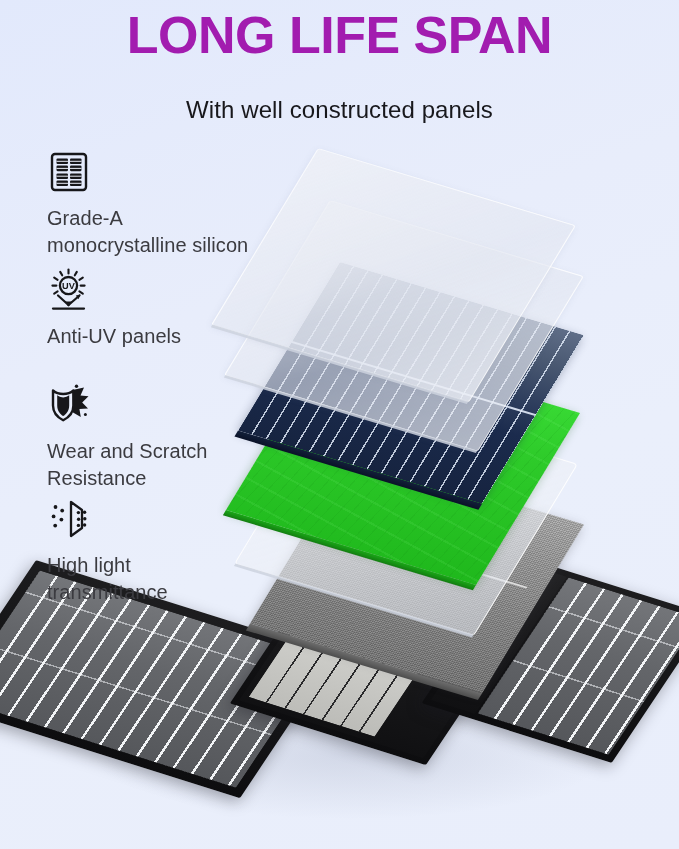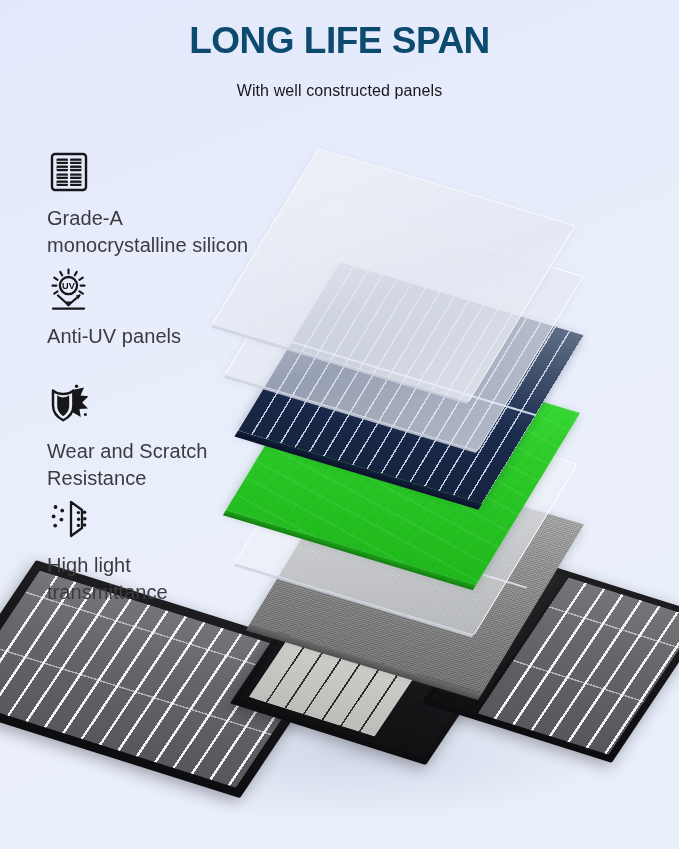--- a/index.html
+++ b/index.html
@@ -6,27 +6,27 @@
   body{
     width:679px;height:849px;overflow:hidden;position:relative;
     background:linear-gradient(160deg,#e2e9fc 0%,#e8edfb 35%,#eaeffb 60%,#e9eefb 100%);
     font-family:"Liberation Sans", sans-serif;
   }
   .stage{position:absolute;inset:0;}
 
   
   .header{position:absolute;top:0;left:0;width:679px;text-align:center;}
   .title{
-    margin:0;padding-top:22px;
-    font-size:37px;font-weight:700;letter-spacing:-0.5px;
-    color:#0c4a6e;line-height:1.05;
+    margin:0;padding-top:8px;
+    font-size:52px;font-weight:700;letter-spacing:-0.5px;
+    color:#a21caf;line-height:1.05;
   }
   .subtitle{
-    margin:4px;padding-top:17px;
-    font-size:16px;font-weight:400;color:#18181c;letter-spacing:0.1px;
+    margin:16px;padding-top:17px;
+    font-size:24px;font-weight:400;color:#18181c;letter-spacing:0.1px;
   }
 
   
   .features{position:absolute;left:47px;top:150px;width:215px;}
   .feature{position:relative;margin-bottom:14px;}
   .feat-icon{display:block;height:46px;margin-bottom:9px;}
   .feat-label{
     font-size:20px;line-height:1.33;color:#3b3b40;white-space:pre-line;
     letter-spacing:0.05px;
   }

